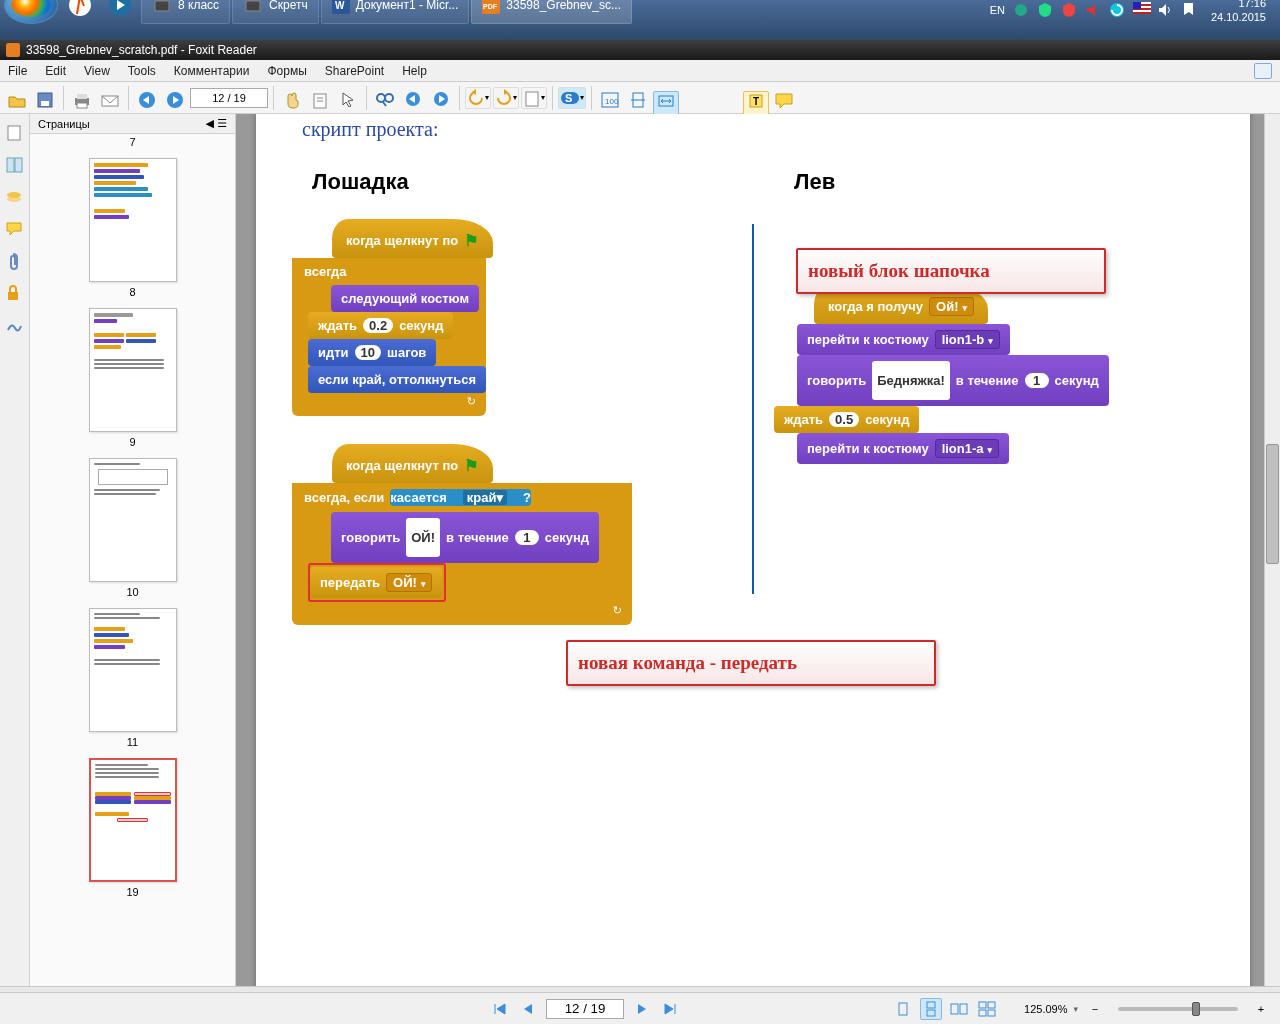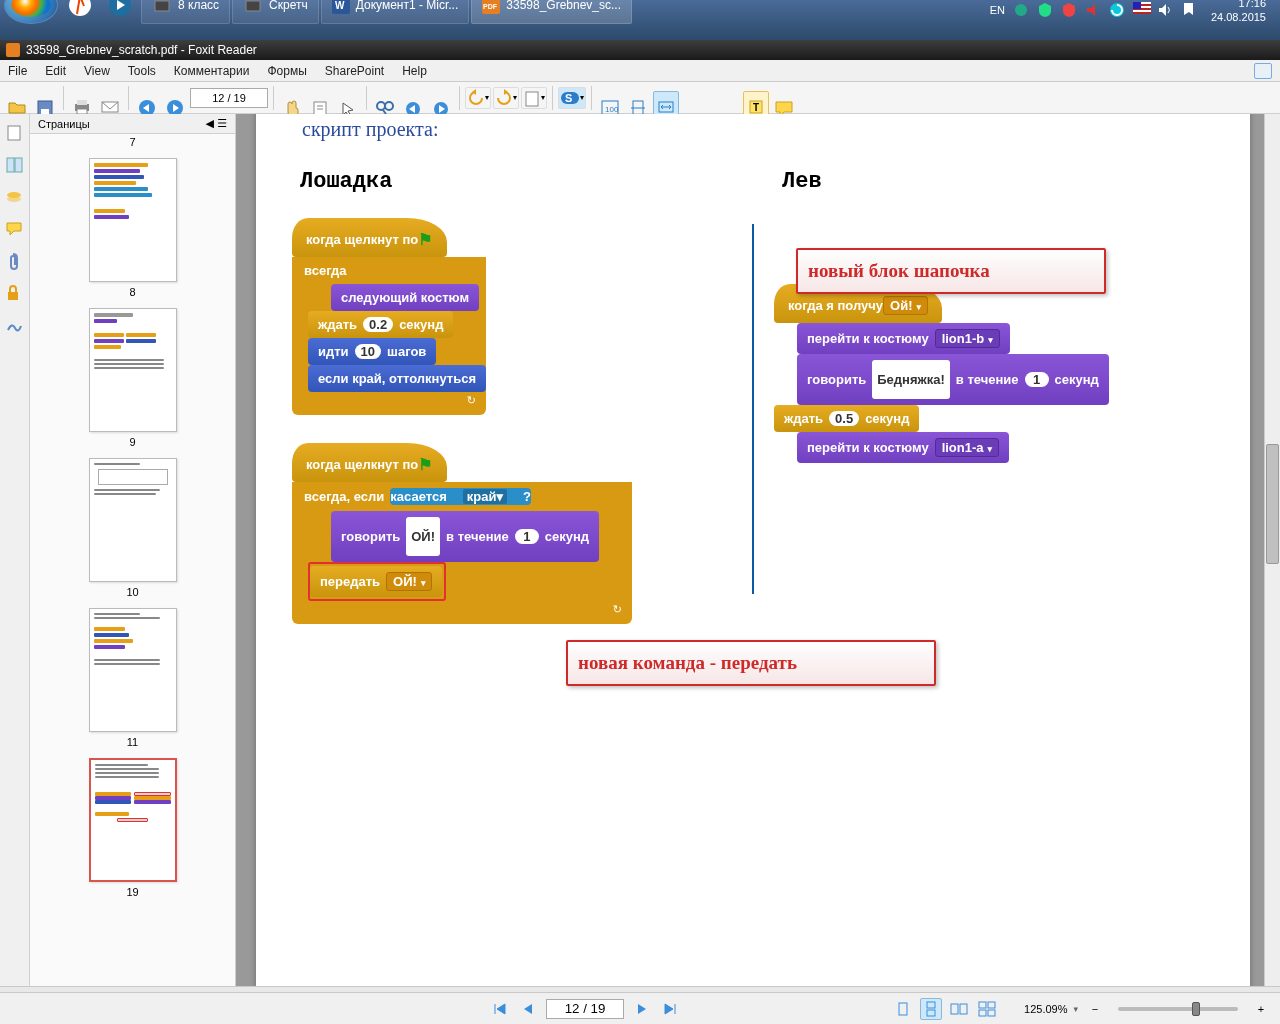--- a/index.html
+++ b/index.html
@@ -15,21 +15,21 @@
 .tray { margin-left: auto; display: flex; align-items: center; gap: 8px; padding: 0 6px; }
 .tray-clock { text-align: right; font-size: 11px; line-height: 14px; padding: 0 6px; }
 .tray-ic { width: 16px; height: 16px; display: inline-block; }
 
 
 .foxit-title { height: 20px; background: linear-gradient(#3e3e3e, #1a1a1a); color: #fff; display: flex; align-items: center; padding: 0 6px; font-size: 12px; gap: 6px; }
 .menubar { height: 22px; background: #f0f0f0; display: flex; align-items: center; padding: 0 8px; gap: 18px; font-size: 12px; color: #222; border-bottom: 1px solid #ccc; }
 .menubar .restore { margin-left: auto; width: 18px; height: 16px; background: #e8f0f8; border: 1px solid #7baadf; border-radius: 2px; }
 
 .toolbar { height: 32px; background: #f5f5f5; display: flex; align-items: center; padding: 0 4px; gap: 2px; border-bottom: 1px solid #cfcfcf; }
-.tbtn { width: 26px; height: 26px; display: flex; align-items: flex-end; justify-content: center; border-radius: 2px; margin-top: 12px; }
+.tbtn { width: 26px; height: 26px; display: flex; align-items: flex-start; justify-content: center; border-radius: 2px; margin-top: 12px; }
 .tb-sep { width: 1px; height: 24px; background: #ccc; margin: 0 3px; }
 .page-input { width: 78px; height: 20px; border: 1px solid #aaa; font-size: 11px; text-align: center; background: #fff; }
 .tb-wrap { display: flex; align-items: center; border: 1px solid #ddd; padding: 1px; border-radius: 2px; }
 
 .main { display: flex; height: 872px; background: #fff; }
 .sidebar-tabs { width: 30px; background: #f0f0f0; border-right: 1px solid #d0d0d0; display: flex; flex-direction: column; align-items: center; gap: 12px; padding-top: 10px; }
 .sbtab { width: 20px; height: 20px; }
 .thumbs-panel { width: 206px; background: #fafafa; border-right: 1px solid #cfcfcf; display: flex; flex-direction: column; }
 .thumbs-head { height: 20px; background: #f0f0f0; border-bottom: 1px solid #d0d0d0; font-size: 11px; padding: 3px 8px; display: flex; align-items: center; justify-content: space-between; }
 .thumbs-list { flex: 1; overflow: hidden; padding: 2px 0; }
@@ -38,26 +38,26 @@
 .thumb.sel { border: 2px solid #d9534f; }
 .th-bar { height: 4px; border-radius: 1px; }
 .doc-area { flex: 1; background: #999; position: relative; overflow: hidden; }
 .doc-area .vscroll { position: absolute; right: 0; top: 0; bottom: 0; width: 16px; background: #eee; border-left: 1px solid #ccc; }
 .doc-area .vscroll .vthumb { position: absolute; left: 1px; right: 1px; top: 330px; height: 120px; background: #c0c0c0; border: 1px solid #999; border-radius: 2px; }
 .page { position: absolute; left: 20px; right: 30px; top: -10px; height: 890px; background: #fff; box-shadow: 0 2px 6px rgba(0,0,0,0.3); padding: 10px 36px; }
 
 .doc-title { color: #2a4a9e; font-family: 'Times New Roman', serif; font-size: 20px; margin: 4px 0 8px 10px; }
 .cols { display: flex; gap: 10px; }
 .col { flex: 1; }
-.col h3 { font-family: Liberation Mono, monospace; font-size: 22px; font-weight: bold; margin: 20px 0 24px 8px; }
+.col h3 { font-family: Liberation Sans, sans-serif; font-size: 22px; font-weight: bold; margin: 20px 0 24px 20px; }
 .vdiv { width: 2px; background: #0d5aa7; margin: 75px 10px 0; height: 370px; }
 
 
 .stack { margin: 0 0 28px 0; width: fit-content; }
-.hat { background: linear-gradient(#e6ac22, #c9940d); color: #fff; padding: 12px 14px 8px; border-radius: 16px 40px 4px 4px / 20px 24px 4px 4px; font-weight: bold; font-size: 13px; display: flex; align-items: center; width: fit-content; }
+.hat { background: linear-gradient(#e6ac22, #c9940d); color: #fff; padding: 12px 14px 8px; border-radius: 16px 40px 4px 4px / 20px 24px 4px 4px; font-weight: bold; font-size: 13px; display: flex; align-items: center; gap: 6px; width: fit-content; margin-left: 40px; }
 .cwrap { background: #d99a13; border-radius: 0 0 6px 6px; padding: 0 0 6px 0; width: fit-content; }
 .cwrap .ctitle { color: #fff; font-weight: bold; padding: 6px 12px; font-size: 13px; display: flex; align-items: center; gap: 6px; }
 .cwrap .inner { margin-left: 16px; }
 .block { padding: 6px 10px; color: #fff; font-weight: bold; font-size: 13px; display: flex; align-items: center; gap: 6px; border-radius: 4px; margin-bottom: 0; width: fit-content; }
 .b-purple { background: linear-gradient(#8a55d7, #7040c0); margin-left: 23px; }
 .b-blue   { background: linear-gradient(#4a6cd4, #3255b8); }
 .b-ctrl   { background: linear-gradient(#e6ac22, #c9940d); }
 .numslot { background: #fff; color: #333; border-radius: 10px; padding: 0 6px; min-width: 24px; text-align: center; font-weight: bold; }
 .txtslot { background: #fff; color: #333; border-radius: 3px; padding: 12px 5px; font-weight: bold; }
 .dropslot { background: #d08b0b; color: #fff; padding: 1px 6px; border-radius: 3px; border: 1px solid #b07500; position: relative; }
@@ -169,21 +169,21 @@
           <path d="M11 5 Q14 8 11 11" stroke="#fff" fill="none"></path>
         </svg>
       </span>
     <span class="tray-ic">
         <svg width="16" height="16">
           <path d="M3 1 H12 V13 L8 10 L3 13 Z" fill="#fff"></path>
         </svg>
       </span>
     <div class="tray-clock">
       <div>17:16</div>
-      <div>24.08.2015</div>
+      <div>24.10.2015</div>
     </div>
   </div>
 </div>
 
 <div class="foxit-title">
   <svg width="14" height="14">
       <rect width="14" height="14" rx="2" fill="#e67e22"></rect>
     </svg>
   <span>33598_Grebnev_scratch.pdf - Foxit Reader</span>
 </div>

